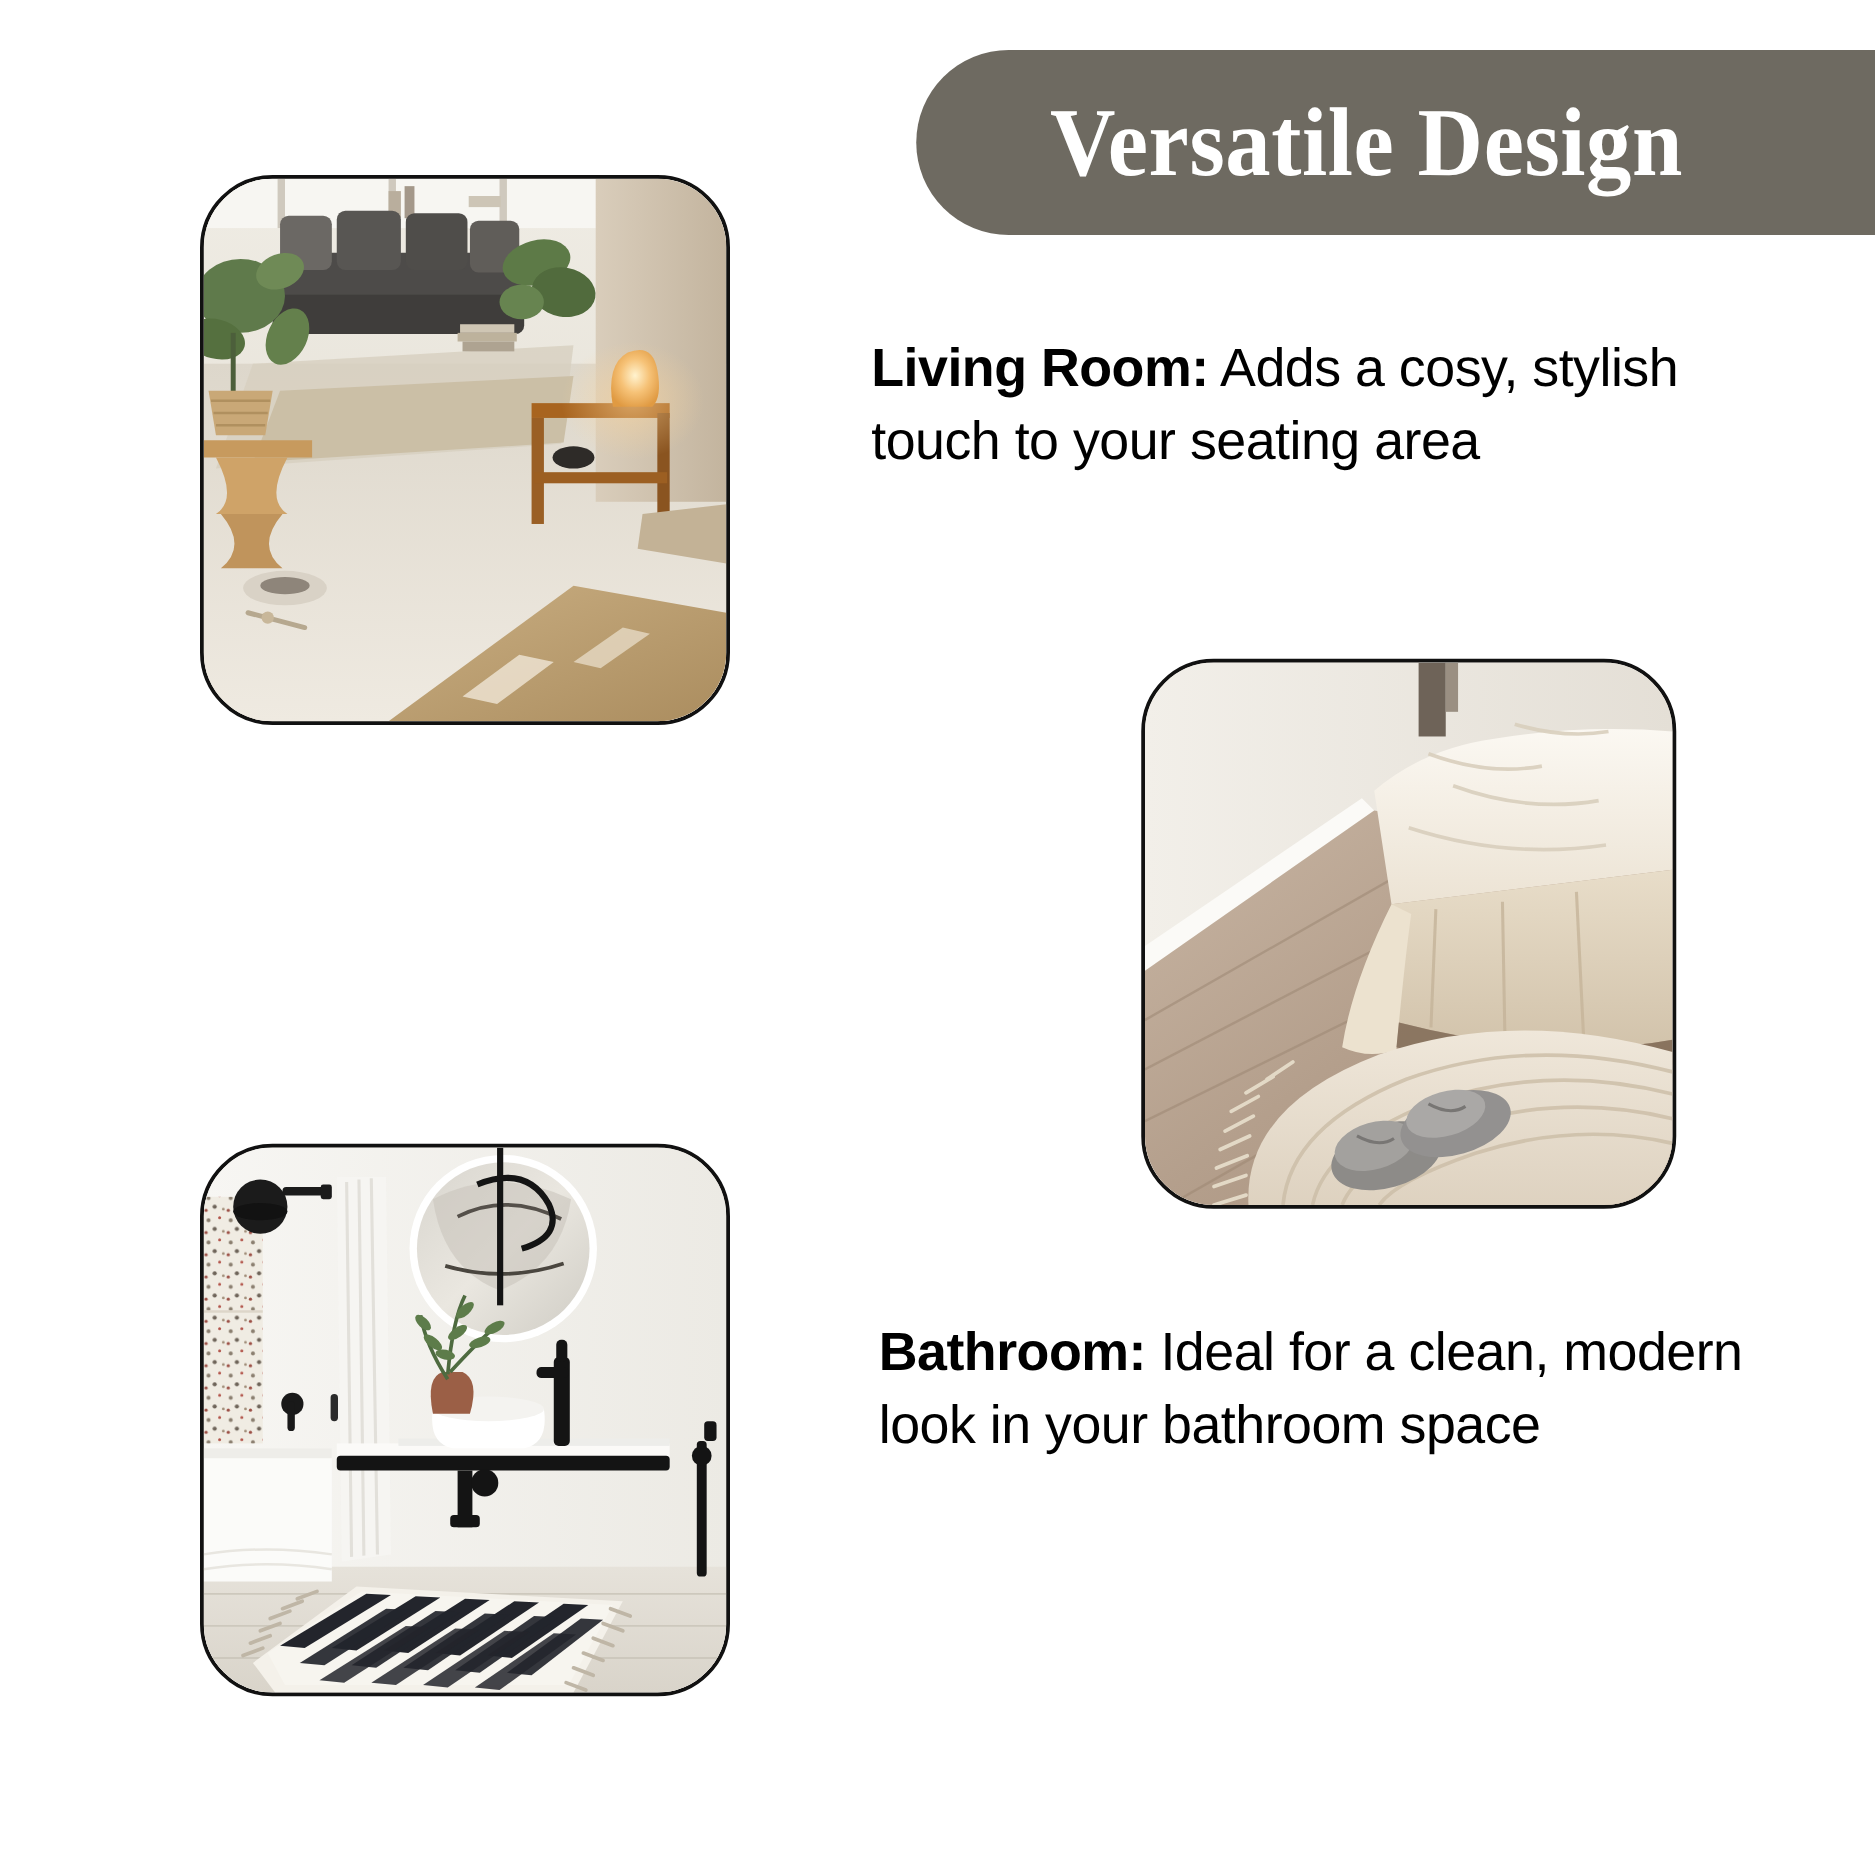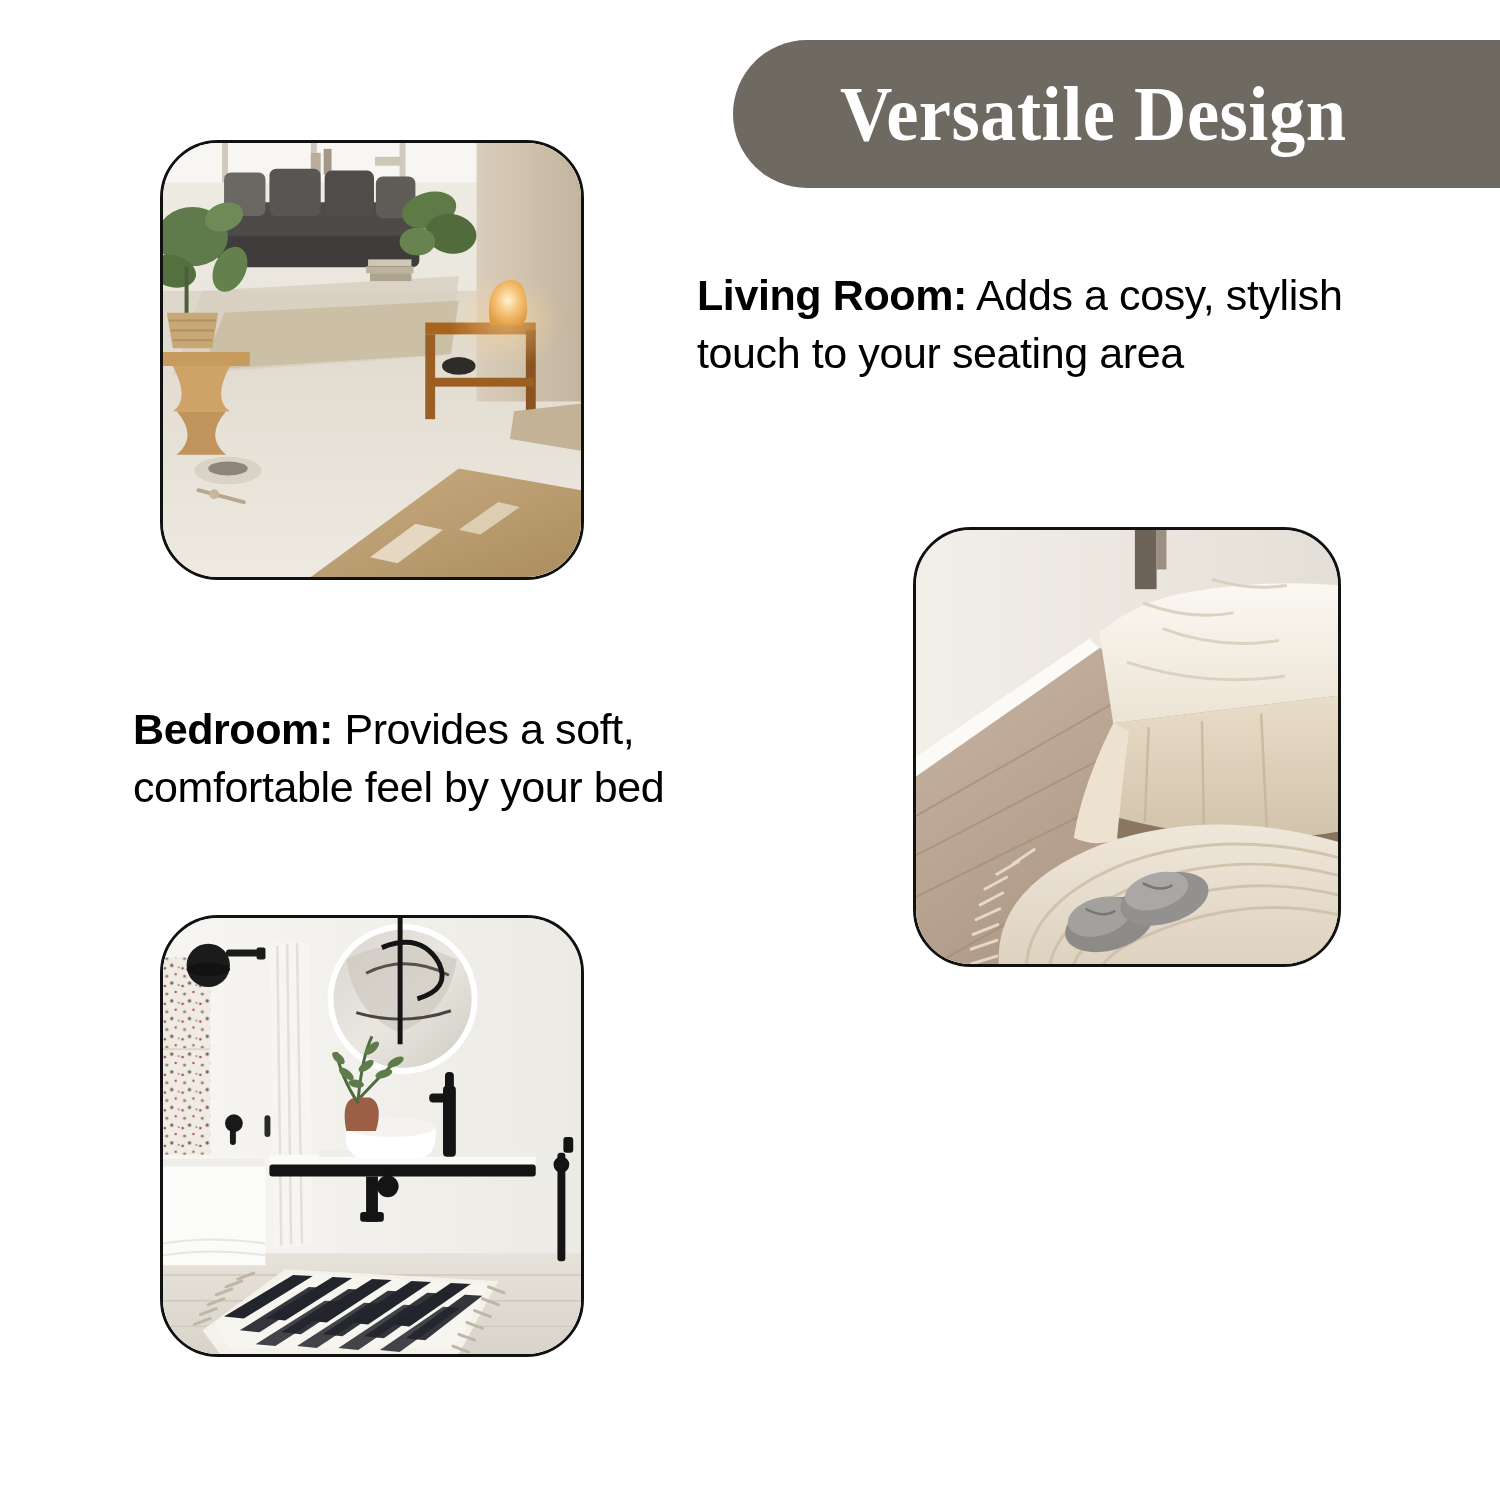--- a/index.html
+++ b/index.html
@@ -268,23 +268,20 @@
 
       <ellipse cx="196" cy="400" rx="46" ry="26" fill="#8d8b88" transform="rotate(-16 196 400)"></ellipse>
       <ellipse cx="186" cy="392" rx="33" ry="19" fill="#a3a19e" transform="rotate(-16 186 392)"></ellipse>
       <ellipse cx="252" cy="374" rx="46" ry="25" fill="#939190" transform="rotate(-16 252 374)"></ellipse>
       <ellipse cx="244" cy="366" rx="33" ry="18" fill="#aaa8a6" transform="rotate(-16 244 366)"></ellipse>
       <path d="M172 384 q18 10 30 2" stroke="#787674" stroke-width="2.5" fill="none"></path>
       <path d="M230 358 q18 10 30 2" stroke="#787674" stroke-width="2.5" fill="none"></path>
     </svg>
   </div>
 
-  <div class="caption" id="caption-bedroom">
-    <span class="lbl">Bedroom:</span><span class="bdy"> Provides a soft, comfortable feel by your bed</span>
-  </div>
 
   <div class="photo" id="photo-bathroom">
     <svg viewBox="0 0 424 442" preserveAspectRatio="xMidYMid slice">
       <defs>
         <linearGradient id="btWall" x1="0" y1="0" x2="1" y2="0">
           <stop offset="0" stop-color="#f7f6f3"></stop>
             <stop offset="1" stop-color="#eceae4"></stop>
         </linearGradient>
         <linearGradient id="btFloor" x1="0" y1="0" x2="0" y2="1">
           <stop offset="0" stop-color="#e6e2da"></stop>
@@ -415,14 +412,17 @@
         <path d="M330 374 l16 6"></path>
           <path d="M324 386 l16 6"></path>
         <path d="M316 398 l16 6"></path>
           <path d="M308 410 l16 6"></path>
         <path d="M300 422 l16 6"></path>
           <path d="M294 434 l16 6"></path>
       </g>
     </svg>
   </div>
 
+  <div class="caption" id="caption-bathroom">
+    <span class="lbl">Bathroom:</span><span class="bdy"> Ideal for a clean, modern look in your bathroom space</span>
+  </div>
 
 </div>
 
 </body></html>

